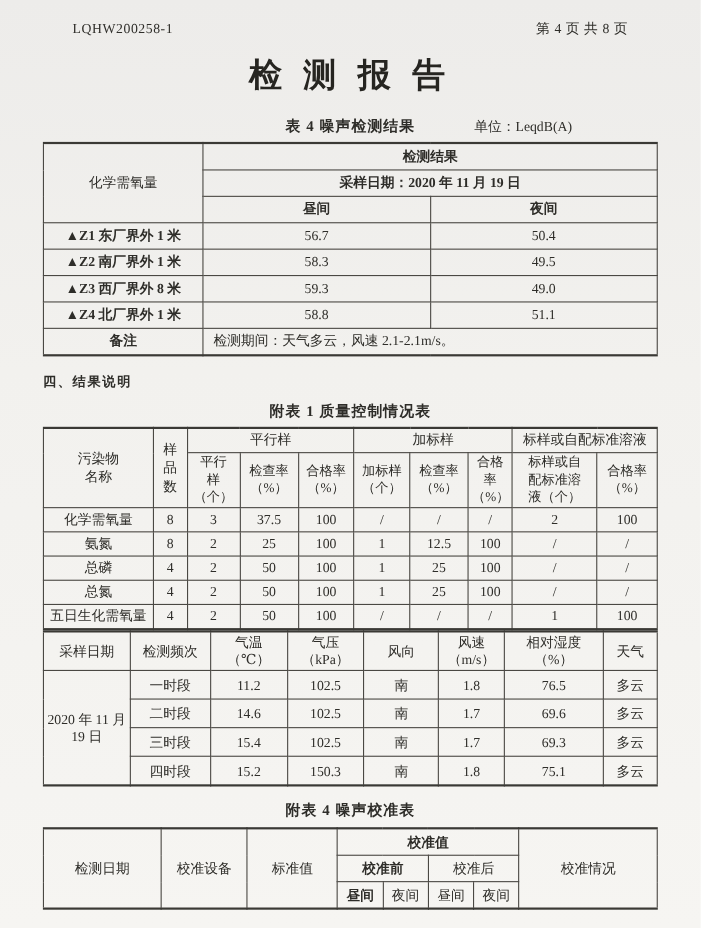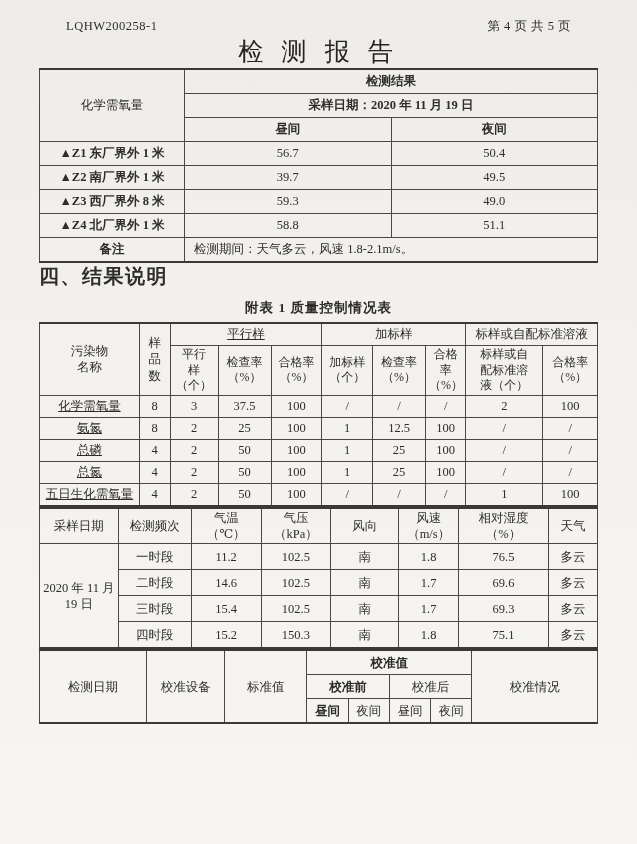--- a/index.html
+++ b/index.html
@@ -10,63 +10,67 @@
     color:#2e2d29;
     overflow:hidden;
   }
   .page { box-sizing:border-box; width:637px; height:844px; padding:14px 39px 0 39px; }
 
   .doc-header {
     display:flex; justify-content:space-between; align-items:baseline;
     padding:4px 27px 0 27px; font-size:12.5px; letter-spacing:0.5px;
   }
   .report-title {
-    text-align:center; font-size:25px; font-weight:normal;
-    letter-spacing:6px; color:#262521;
+    text-align:center; font-size:30px; font-weight:bold;
+    letter-spacing:6px; margin-top:13px; color:#262521;
   }
 
   .caption-row { position:relative; margin-top:17px; margin-bottom:5px; height:18px; }
   .caption-row .caption {
     position:absolute; left:0; right:0; text-align:center;
     font-weight:bold; font-size:13.5px; letter-spacing:1px;
   }
   .caption-row .unit { position:absolute; right:78px; top:1px; font-size:12.5px; }
 
   .tbl-caption { text-align:center; font-weight:bold; font-size:13.5px; letter-spacing:1px;font-family:Liberation Serif, serif; }
-  .section-heading { font-size:20px; font-weight:bold; letter-spacing:1.5px; }
+  .section-heading { font-size:12px; font-weight:bold; margin-top:15px; letter-spacing:1.5px; }
 
   table {
     width:100%; border-collapse:collapse; table-layout:fixed;
     border-top:2px solid #3a3935; border-bottom:2px solid #3a3935;
   }
   th, td {
     border:1px solid #4a4843; font-weight:normal; text-align:center;
     vertical-align:middle; font-size:12.5px; padding:1px 3px;
     white-space:pre-line; line-height:1.3;
   }
-  .h21 { height:21px;font-weight:bold; } .h20 { height:19px;text-decoration:underline; } .h24 { height:23px;text-align:center; } .subhead { height:46px; font-size:12px; }
+  .h21 { height:21px;font-weight:bold; } .h20 { height:19px; } .h24 { height:23px;text-align:center; } .subhead { height:46px; font-size:12px; }
   .left { text-align:left; padding-left:9px; }
 
   .m-t4  { margin-top:0; }
   .m-a1c { margin-top:9px;  margin-bottom:5px; }
   .m-a3c { margin-top:12px; margin-bottom:5px; }
   .m-a4c { margin-top:13px; margin-bottom:6px; }
 </style>
 </head>
 <body>
 
 <div class="page">
 
   <div class="doc-header">
     <span>LQHW200258-1</span>
-    <span>第 4 页 共 5 页</span>
+    <span>第 4 页 共 8 页</span>
   </div>
 
   <div class="report-title">检 测 报 告</div>
 
+  <div class="caption-row">
+    <span class="caption">表 4  噪声检测结果</span>
+    <span class="unit">单位：LeqdB(A)</span>
+  </div>
 
   <table class="m-t4">
     <colgroup>
         <col style="width:26%">
         <col style="width:37%">
         <col style="width:37%">
       </colgroup>
     <tbody>
         <tr>
       <th rowspan="3">化学需氧量</th>
@@ -79,36 +83,36 @@
       <th class="h21">昼间</th>
       <th class="h21">夜间</th>
     </tr>
     <tr>
       <td class="h21">▲Z1 东厂界外 1 米</td>
       <td>56.7</td>
       <td>50.4</td>
     </tr>
     <tr>
       <td class="h21">▲Z2 南厂界外 1 米</td>
-      <td>39.7</td>
+      <td>58.3</td>
       <td>49.5</td>
     </tr>
     <tr>
       <td class="h21">▲Z3 西厂界外 8 米</td>
       <td>59.3</td>
       <td>49.0</td>
     </tr>
     <tr>
       <td class="h21">▲Z4 北厂界外 1 米</td>
       <td>58.8</td>
       <td>51.1</td>
     </tr>
     <tr>
       <td class="h21">备注</td>
-      <td colspan="2" class="left">检测期间：天气多云，风速 1.8-2.1m/s。</td>
+      <td colspan="2" class="left">检测期间：天气多云，风速 2.1-2.1m/s。</td>
     </tr>
   </tbody>
     </table>
 
   <div class="section-heading">四、结果说明</div>
 
   <div class="tbl-caption m-a1c">附表 1  质量控制情况表</div>
   <table>
     <colgroup>
       <col style="width:17.9%">
@@ -273,20 +277,21 @@
       <td>15.2</td>
       <td>150.3</td>
       <td>南</td>
       <td>1.8</td>
       <td>75.1</td>
       <td>多云</td>
     </tr>
   </tbody>
     </table>
 
+  <div class="tbl-caption m-a4c">附表 4  噪声校准表</div>
   <table>
     <colgroup>
       <col style="width:19.2%">
         <col style="width:14%">
         <col style="width:14.7%">
         <col style="width:7.4%">
       <col style="width:7.4%">
         <col style="width:7.4%">
         <col style="width:7.4%">
         <col style="width:22.5%">

